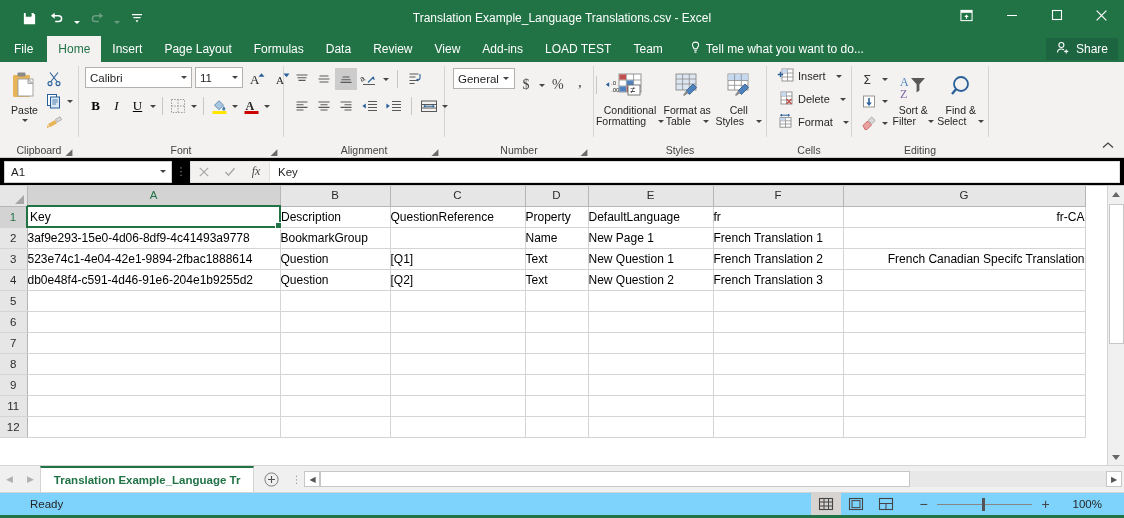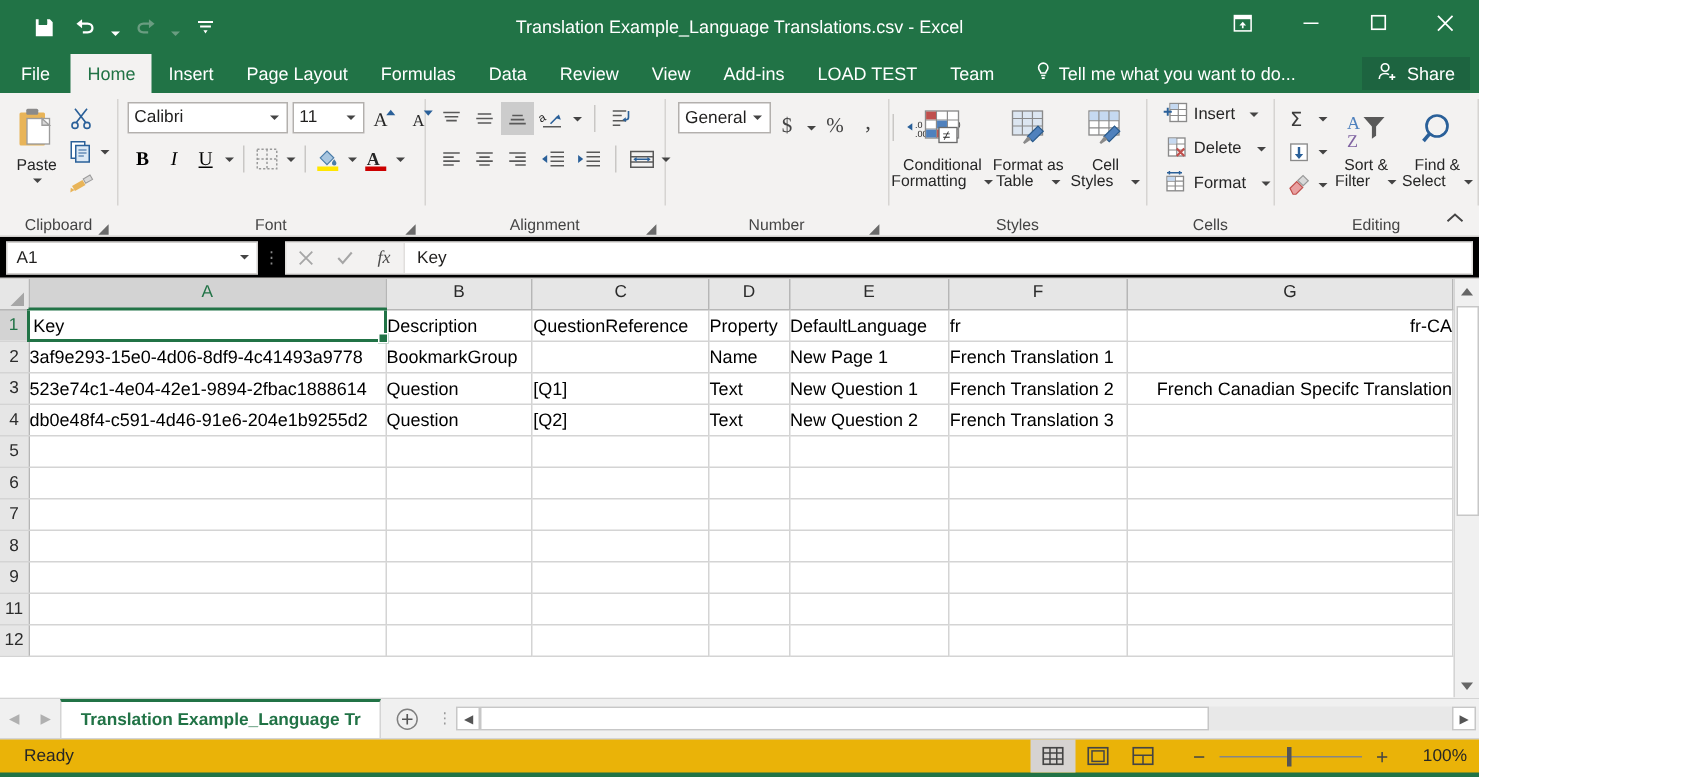--- a/index.html
+++ b/index.html
@@ -3,21 +3,21 @@
 <meta charset="utf-8">
 <style>
   * { box-sizing: border-box; }
   html, body {
     margin: 0; padding: 0;
     width: 1124px; height: 518px;
     overflow: hidden;
     font-family: "Liberation Sans", sans-serif;
     background: #fff;
   }
-  #app { width: 986px; height: 518px; position: relative; display: flex; flex-direction: column; }
+  #app { width: 1124px; height: 518px; position: relative; display: flex; flex-direction: column; }
 
   
   .titlebar {
     height: 36px; background: #217346; position: relative;
     display: flex; align-items: center; flex: 0 0 36px;
   }
   .qat { display: flex; align-items: center; gap: 2px; padding-left: 16px; height: 100%; }
   .qat-btn {
     width: 26px; height: 26px; display: flex; align-items: center; justify-content: center;
     color: #fff;
@@ -200,22 +200,22 @@
   .hs-dots { width: 16px; text-align: center; color: #999; font-size: 10px; }
   .hs-arrow {
     width: 16px; height: 16px; background: #fff; border: 1px solid #c7c7c7;
     display: flex; align-items: center; justify-content: center; color: #555; font-size: 8px;
   }
   .hs-track { flex: 1; height: 16px; background: #e8e8e8; display: flex; }
   .hs-thumb { width: 75%; height: 16px; background: #fff; border: 1px solid #c7c7c7; }
 
   
   .statusbar {
-    flex: 0 0 26px; height: 26px; background: #eab308; border-top: 1px solid #d4d4d4;
-    display: flex; align-items: center; padding: 0 8px; font-size: 11.5px; color: #262626;
+    flex: 0 0 26px; height: 26px; background: #7dd3fc; border-top: 1px solid #d4d4d4;
+    display: flex; align-items: center; padding: 0 22px; font-size: 11.5px; color: #262626;
     border-bottom: 3px solid #217346;
   }
   .status-ready { padding-left: 8px; }
   .view-btns { margin-left: auto; display: flex; align-items: center; gap: 0; }
   .view-btn {
     width: 30px; height: 22px; display: flex; align-items: center; justify-content: center; color: #444;
   }
   .view-btn.active { background: #d6d3d1; }
   .zoomctl { display: flex; align-items: center; gap: 7px; margin-left: 16px; }
   .zoom-minus, .zoom-plus { width: 13px; text-align: center; color: #444; font-size: 14px; line-height: 10px; }
@@ -372,21 +372,21 @@
       </div>
       <div class="rgroup-label">
         <span>Clipboard</span>
         <span class="dlg-launch">◢</span>
       </div>
     </div>
     <div class="rgroup-sep"></div>
 
     <div class="rgroup" style="width:204px">
       <div class="rgroup-body" style="flex-direction:column;padding-left:6px;padding-top:5px">
-        <div style="display:flex;align-items:center;gap:3px">
+        <div style="display:flex;gap:3px">
           <div class="combo" style="width:107px">
             <span>Calibri</span>
             <span class="cb-arrow">
                 <div class="mini-caret"></div>
               </span>
           </div>
           <div class="combo" style="width:48px">
             <span>11</span>
             <span class="cb-arrow">
                 <div class="mini-caret"></div>

